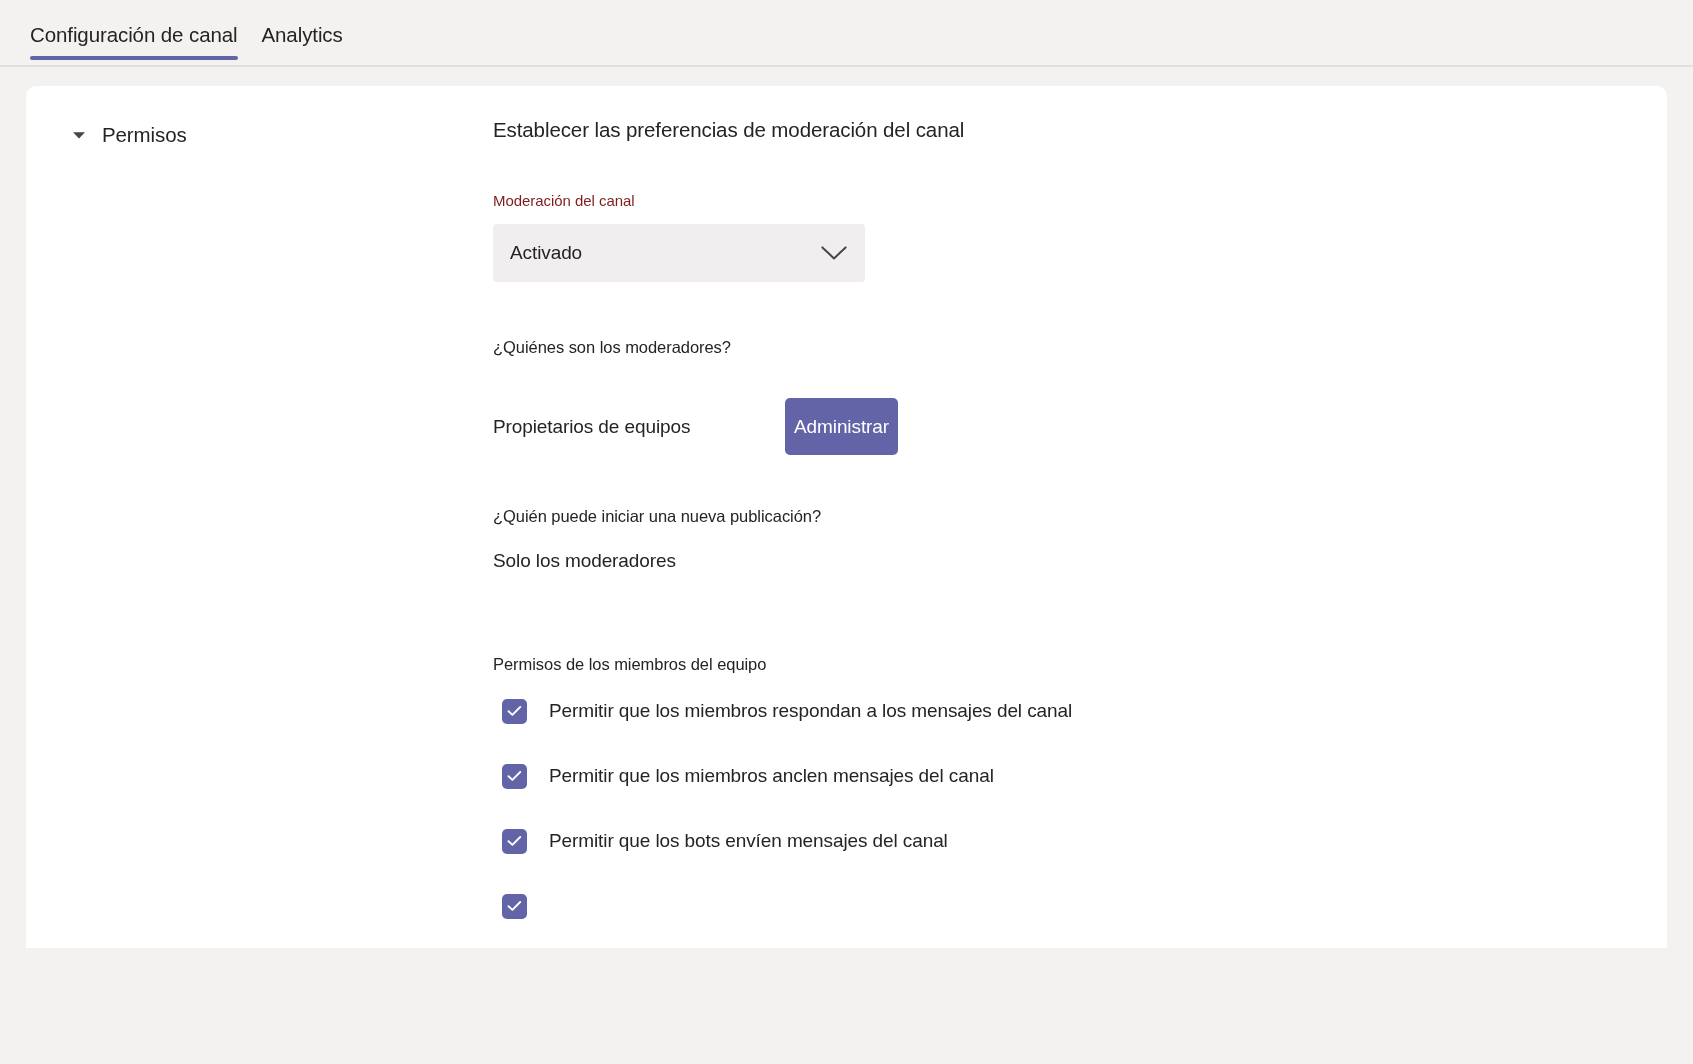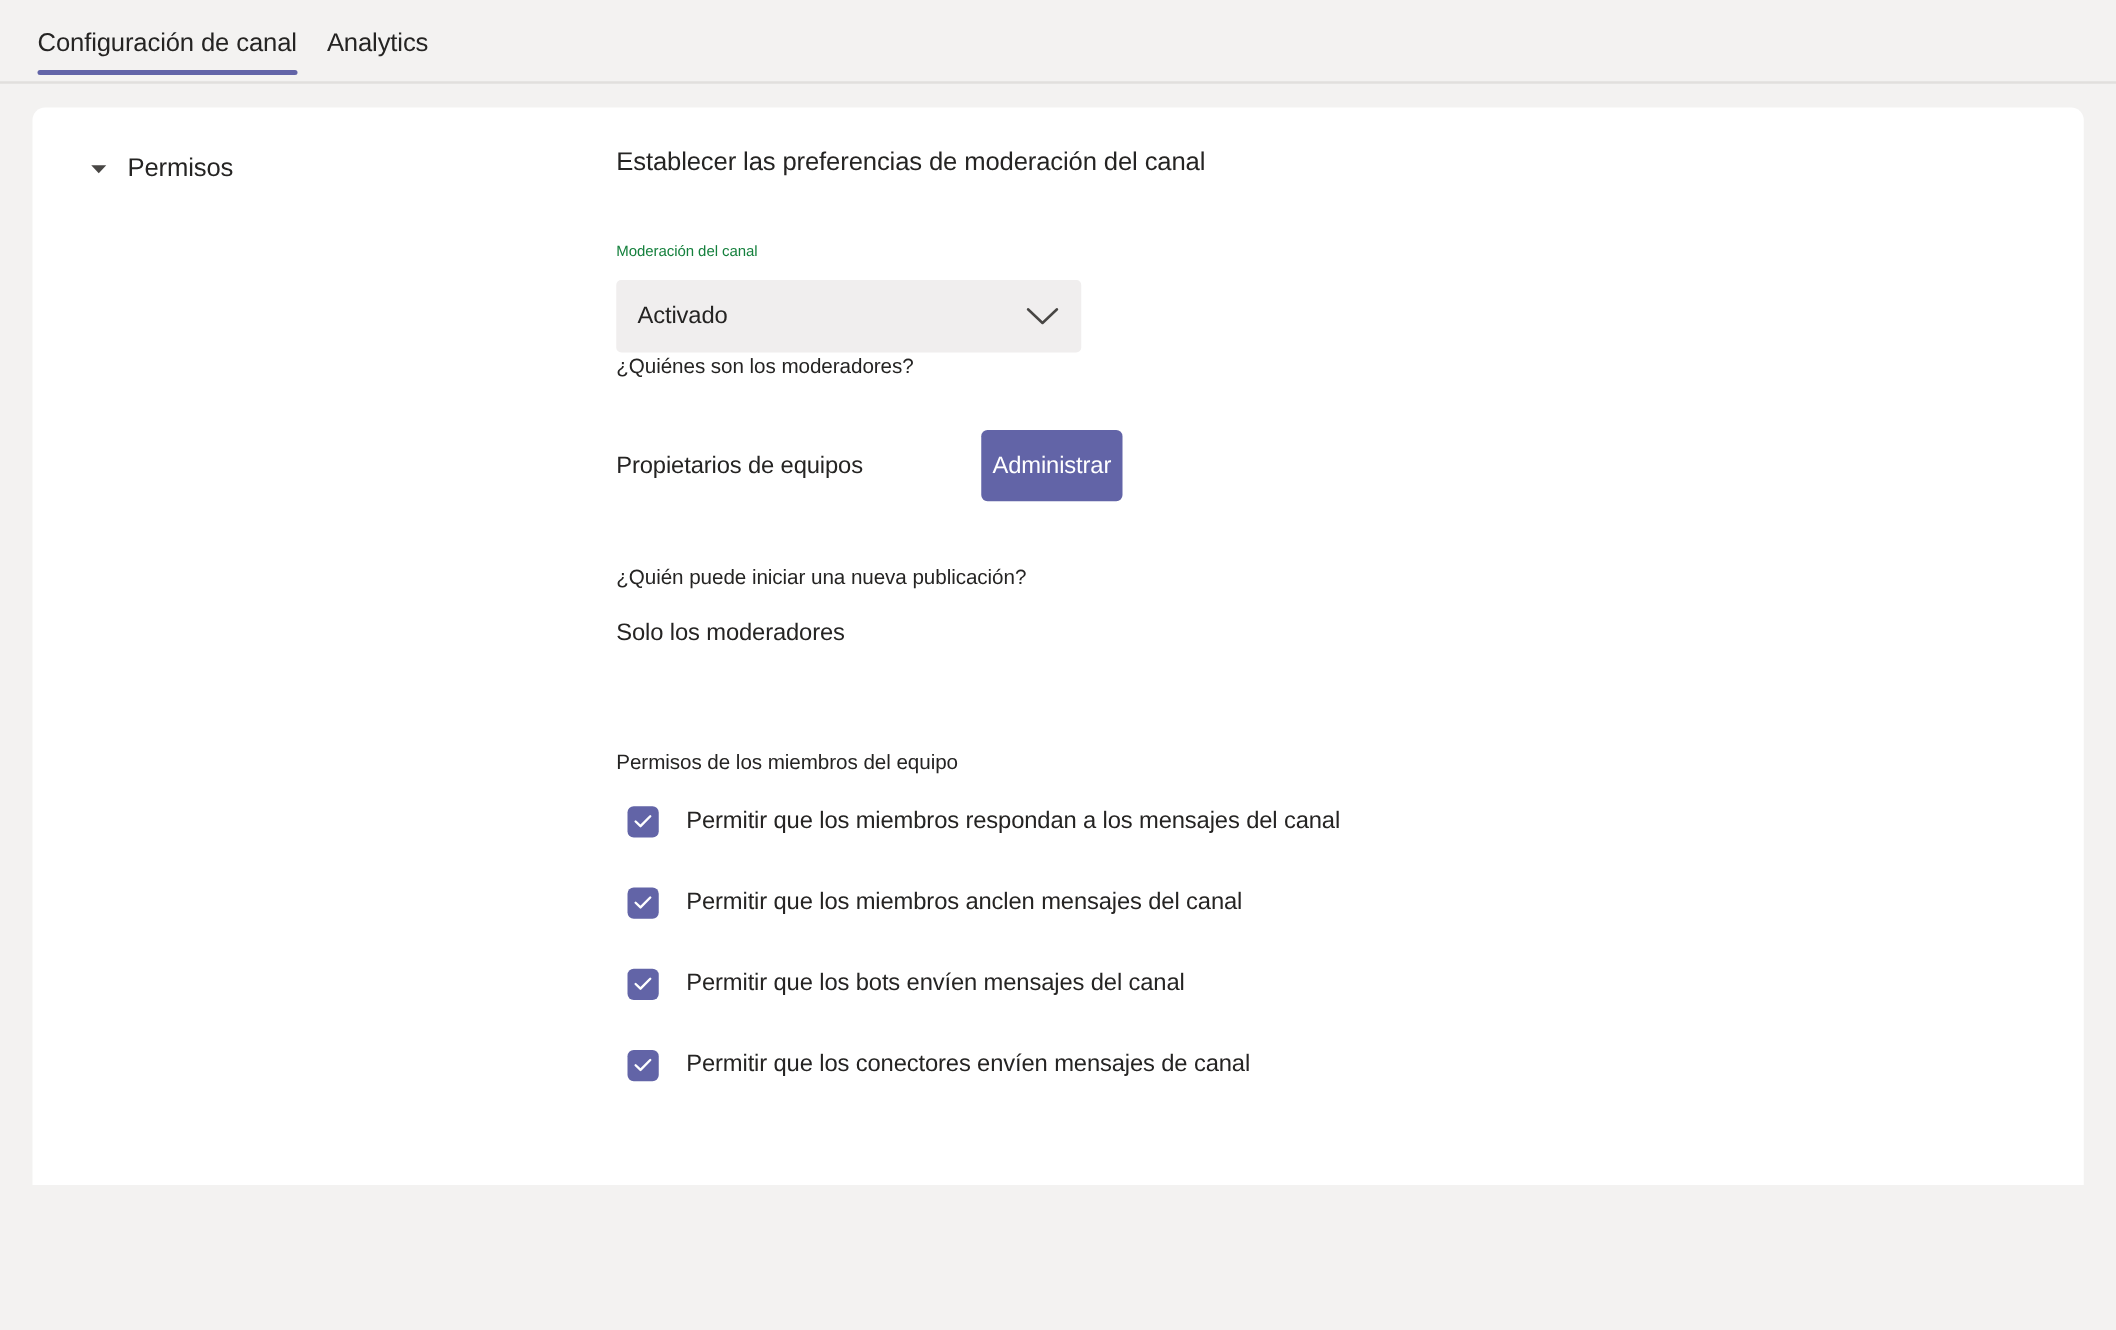--- a/index.html
+++ b/index.html
@@ -115,38 +115,39 @@
   .settings-heading {
     font-size: 20.5px;
     line-height: 28px;
     color: #252423;
     margin: 0 0 46px 0;
     font-weight: 400;
     letter-spacing: -0.1px;
   }
 
   .field-label {
-    font-size: 12px;
+    font-size: 15px;
     line-height: 22px;
-    color: #15803d;
+    color: #7f1d1d;
     margin-bottom: 12px;
     letter-spacing: -0.05px;
   }
 
   
   .dropdown {
     position: relative;
     width: 372px;
     height: 58px;
     background: #f0eeee;
     border: none;
     border-radius: 4px;
     display: flex;
     align-items: center;
     cursor: pointer;
+    margin-bottom: 54px;
   }
   .dropdown-value {
     font-size: 19px;
     color: #252423;
     padding-left: 17px;
     letter-spacing: -0.1px;
   }
   .dropdown-arrow {
     position: absolute;
     right: 18px;
@@ -320,18 +321,17 @@
         </span>
         <span class="checkbox-label">Permitir que los bots envíen mensajes del canal</span>
       </div>
 
       <div class="checkbox-row">
         <span class="checkbox">
           <svg width="15" height="12" viewBox="0 0 15 12" aria-hidden="true">
             <path d="M1.5 6.2 L5.4 9.9 L13.2 2.0" fill="none" stroke="#ffffff" stroke-width="1.9" stroke-linecap="round" stroke-linejoin="round"></path>
           </svg>
         </span>
-        <span class="checkbox-label">Permitir que los conectores envíen mensajes de canal</span>
       </div>
 
     </div>
   </div>
 </div>
 
 </body></html>

